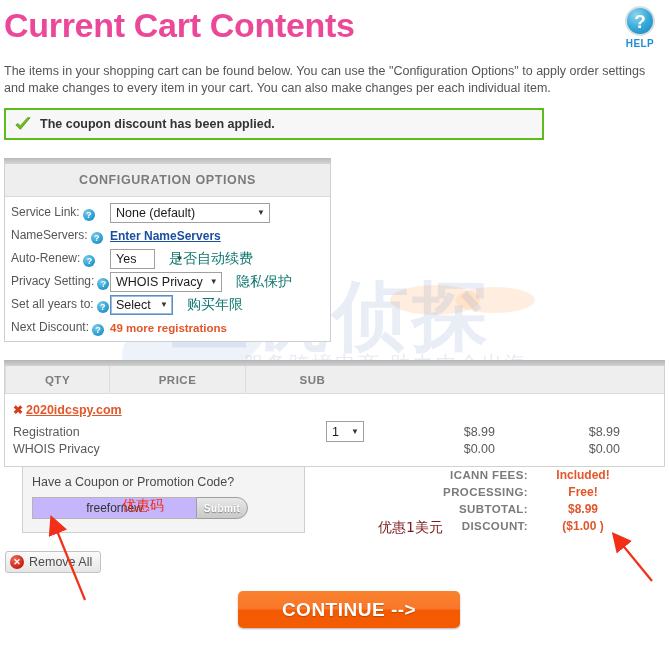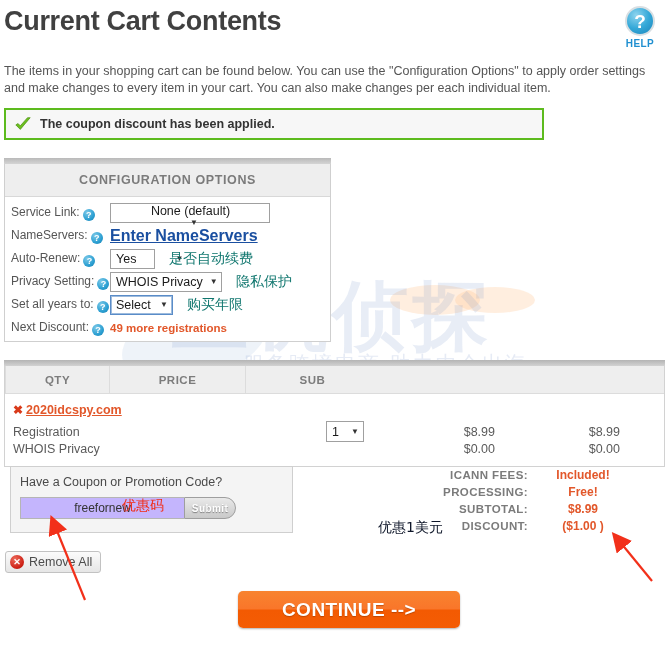--- a/index.html
+++ b/index.html
@@ -67,23 +67,23 @@
     background: rgba(255,200,150,0.30);
   }
 
   
   #content { position: relative; z-index: 2; }
 
   
   #page-title {
     position: absolute;
     left: 4px; top: 6px;
-    font-size: 27px;
-    font-weight: bold;
-    color: #404040;
+    font-size: 34px;
+    font-weight: bold;
+    color: #ec4899;
     font-family: "Liberation Sans", sans-serif;
     letter-spacing: -0.3px;
   }
   #help-block {
     position: absolute;
     right: 6px; top: 6px;
     width: 46px;
     text-align: center;
   }
   .help-circle {
@@ -205,21 +205,21 @@
     font-size: 12.5px;
     color: #1a1a1a;
     padding: 0 4px 0 5px;
     font-family: "Liberation Sans", sans-serif;
     white-space: nowrap;
   }
   .sel-box .caret { margin-left: 7px; font-size: 8px; color: #333; }
   .sel-box.focused { border: 1px solid #5a8cc8; box-shadow: 0 0 0 1px #9dbbdd inset; }
 
   #ns-link {
-    font-size: 16px;
+    font-size: 12px;
     font-weight: bold;
     color: #1a4fa0;
     text-decoration: underline;
     cursor: pointer;
   }
   #next-discount-value {
     font-size: 11.5px;
     font-weight: bold;
     color: #e2572a;
   }
@@ -304,21 +304,21 @@
     text-align: right;
   }
   #price-reg   { left: 400px; top: 31px; width: 90px; }
   #price-whois { left: 400px; top: 48px; width: 90px; }
   #sub-reg     { left: 525px; top: 31px; width: 90px; }
   #sub-whois   { left: 525px; top: 48px; width: 90px; }
 
   
   #coupon-box {
     position: absolute;
-    left: 10px; top: 466px;
+    left: 22px; top: 466px;
     width: 283px; height: 67px;
     border: 1px solid #cfcfcf;
     background: #f4f4f4;
     box-sizing: border-box;
   }
   #coupon-title {
     margin: 8px 0 0 9px;
     font-size: 12.5px;
     color: #4a4a4a;
   }
@@ -420,21 +420,21 @@
     text-align: center;
     font-size: 12px;
     font-weight: bold;
     color: #e2572a;
   }
   .tot-row.total .tot-label { color: #6e6e6e; }
   .tot-row.total .tot-value { font-size: 17px; }
   #discount-cn {
     position: absolute;
     left: -22px; top: 51px;
-    color: #0f172a;
+    color: #7f1d1d;
     font-size: 14px;
     font-family: "DejaVu Sans", sans-serif;
     white-space: nowrap;
   }
 
   
   #continue-button {
     position: absolute;
     left: 238px; top: 591px;
     width: 222px; height: 37px;
@@ -490,21 +490,21 @@
     <span id="success-text">The coupon discount has been applied.</span>
   </div>
 
   <div id="config-topbar"></div>
   <div id="config-panel">
     <div id="config-header">CONFIGURATION OPTIONS</div>
 
     <div class="cfg-row" style="margin-top:4px;">
       <span class="cfg-label"><span>Service Link:</span><span class="qmark">?</span></span>
       <span class="cfg-ctrl">
-        <span class="sel-box" style="width:160px;flex-direction:column;">
+        <span class="sel-box" style="width:160px;">
           <span>None (default)</span>
           <span class="caret">▼</span>
         </span>
       </span>
     </div>
 
     <div class="cfg-row">
       <span class="cfg-label"><span>NameServers:</span><span class="qmark">?</span></span>
       <span class="cfg-ctrl">
         <span id="ns-link">Enter NameServers</span>

